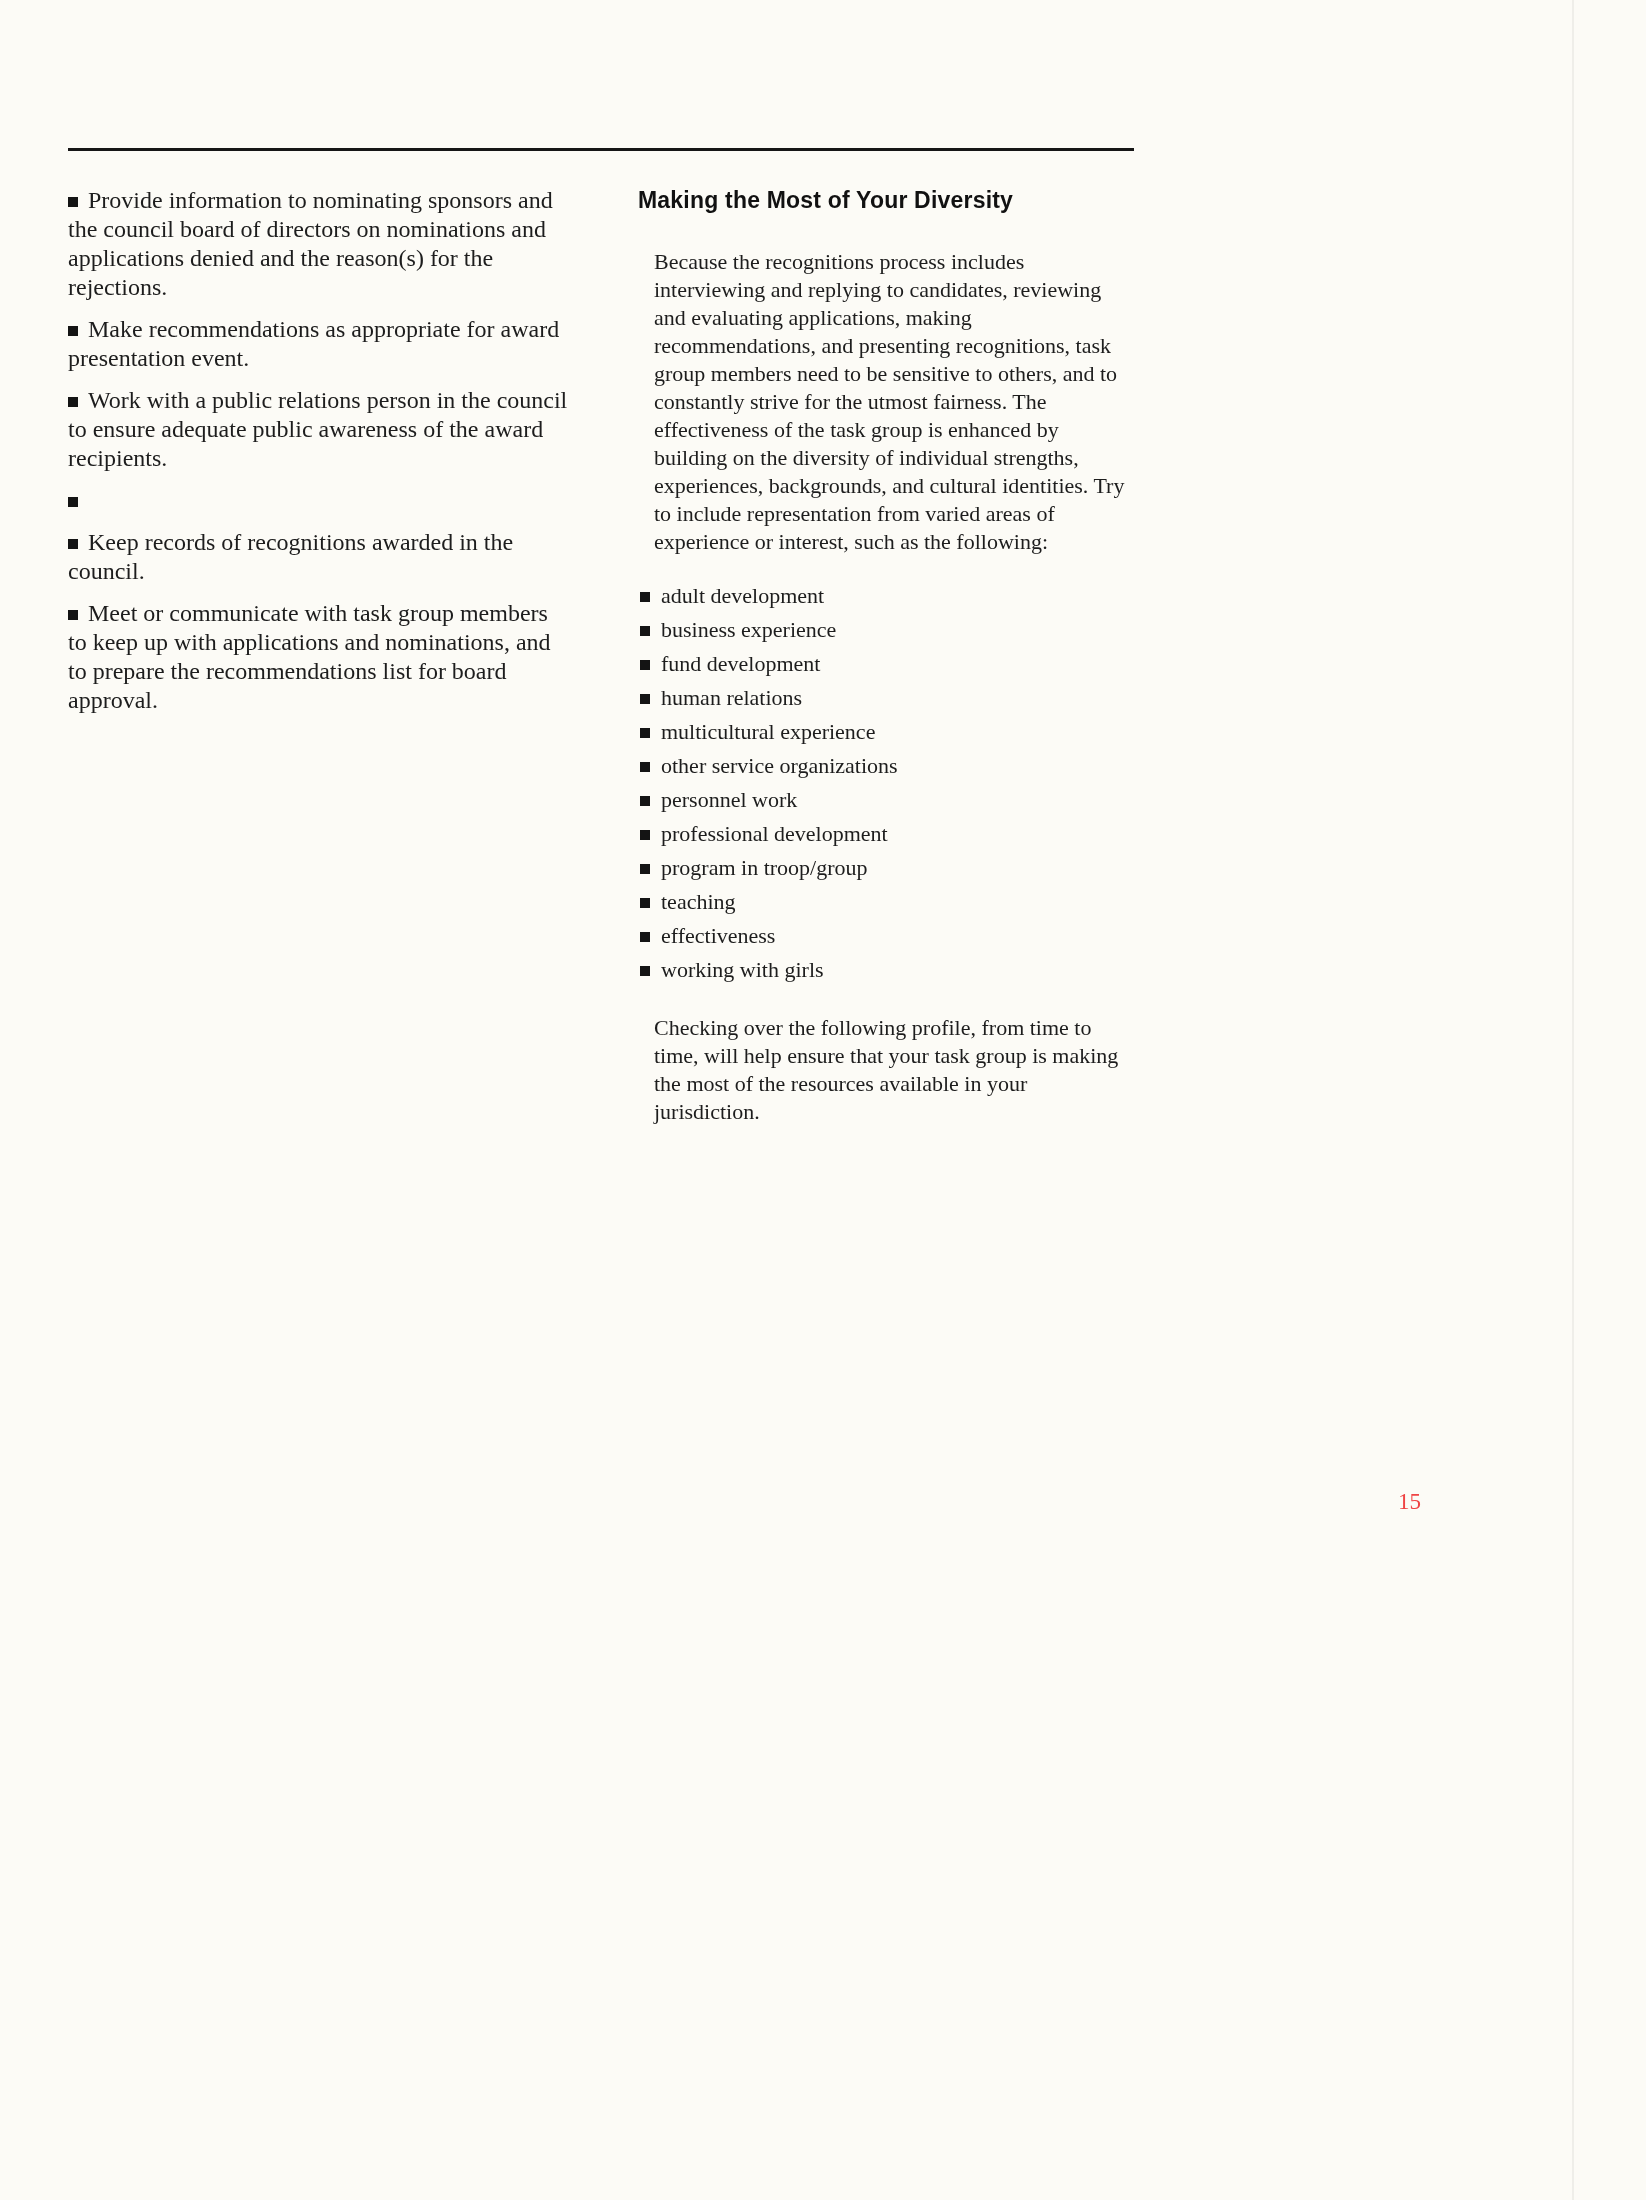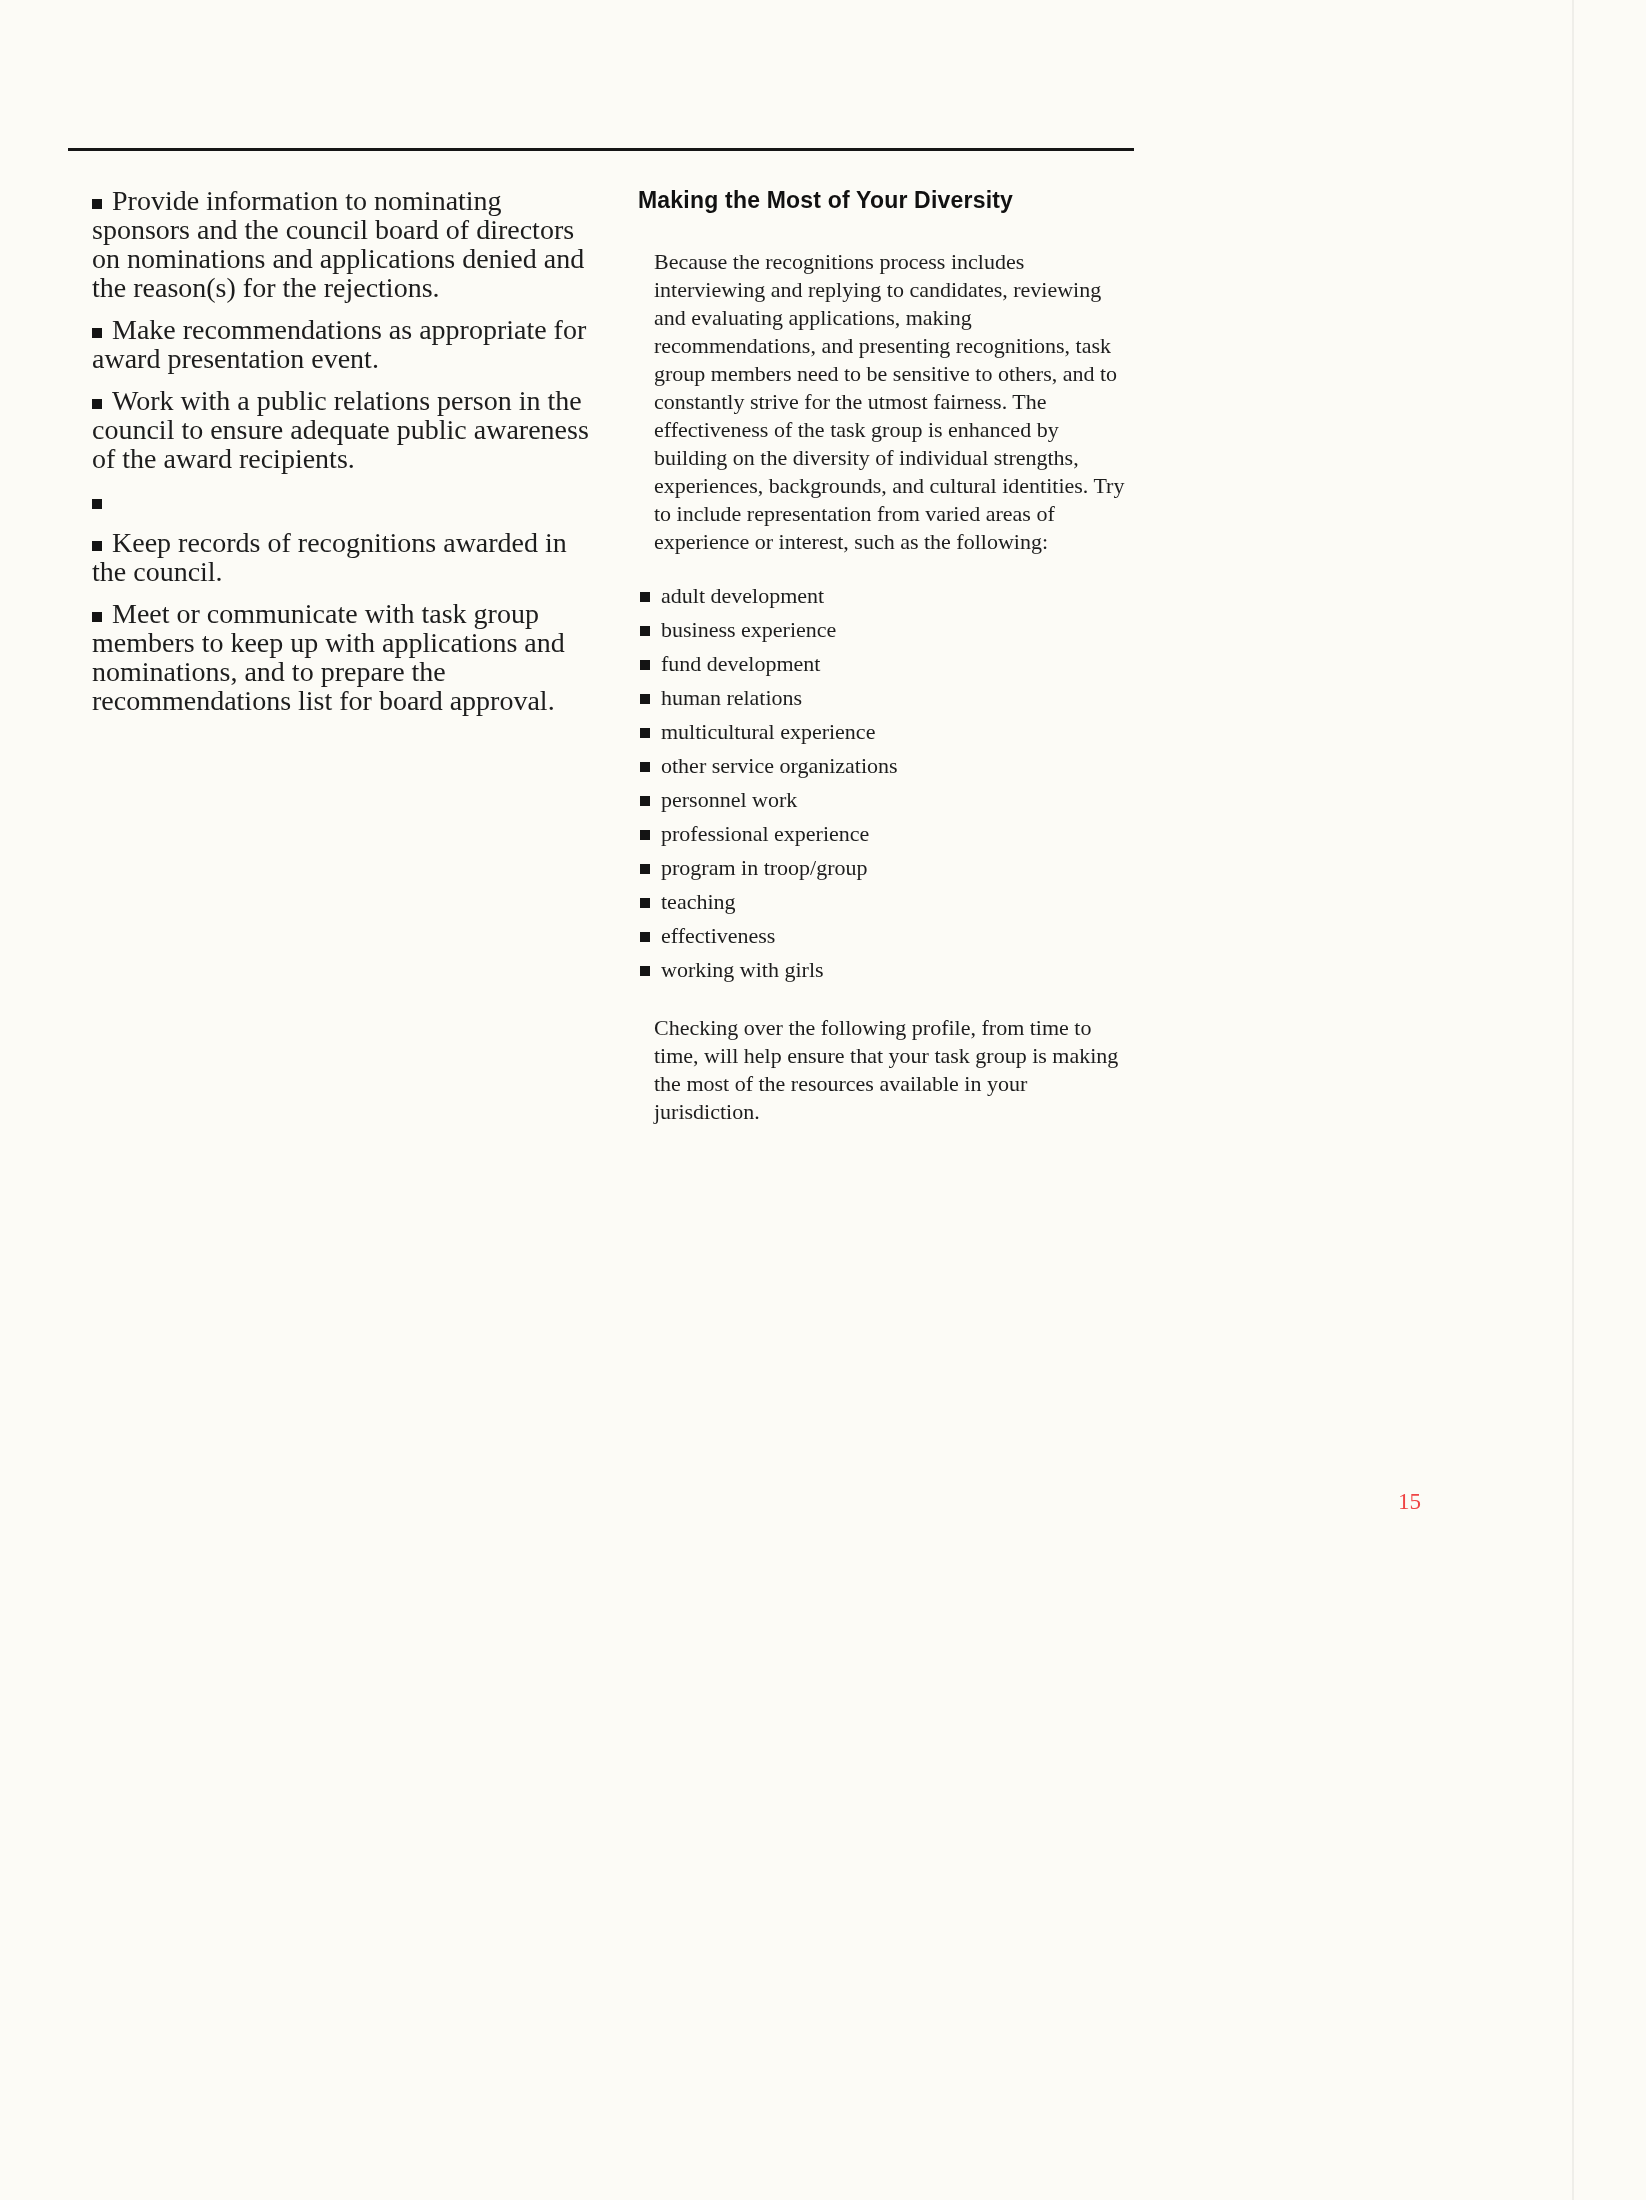--- a/index.html
+++ b/index.html
@@ -30,23 +30,22 @@
     top: 148px;
     width: 1066px;
     height: 3px;
     background: #161616;
   }
   .col-left {
     position: absolute;
     left: 68px;
     top: 186px;
     width: 502px;
-    font-size: 28px;
+    font-size: 24px;
     line-height: 29px;
-    margin-left: 24px;
   }
   .col-right {
     position: absolute;
     left: 638px;
     top: 186px;
     width: 494px;
     font-size: 22px;
     line-height: 28px;
   }
   .bullet-item {
@@ -147,21 +146,21 @@
       <div class="rc-item">
         <span class="sq sq-sm"></span><span>multicultural experience</span>
       </div>
       <div class="rc-item">
         <span class="sq sq-sm"></span><span>other service organizations</span>
       </div>
       <div class="rc-item">
         <span class="sq sq-sm"></span><span>personnel work</span>
       </div>
       <div class="rc-item">
-        <span class="sq sq-sm"></span><span>professional experience</span>
+        <span class="sq sq-sm"></span><span>professional development</span>
       </div>
       <div class="rc-item">
         <span class="sq sq-sm"></span><span>program in troop/group</span>
       </div>
       <div class="rc-item">
         <span class="sq sq-sm"></span><span>teaching</span>
       </div>
       <div class="rc-item">
         <span class="sq sq-sm"></span><span>effectiveness</span>
       </div>

